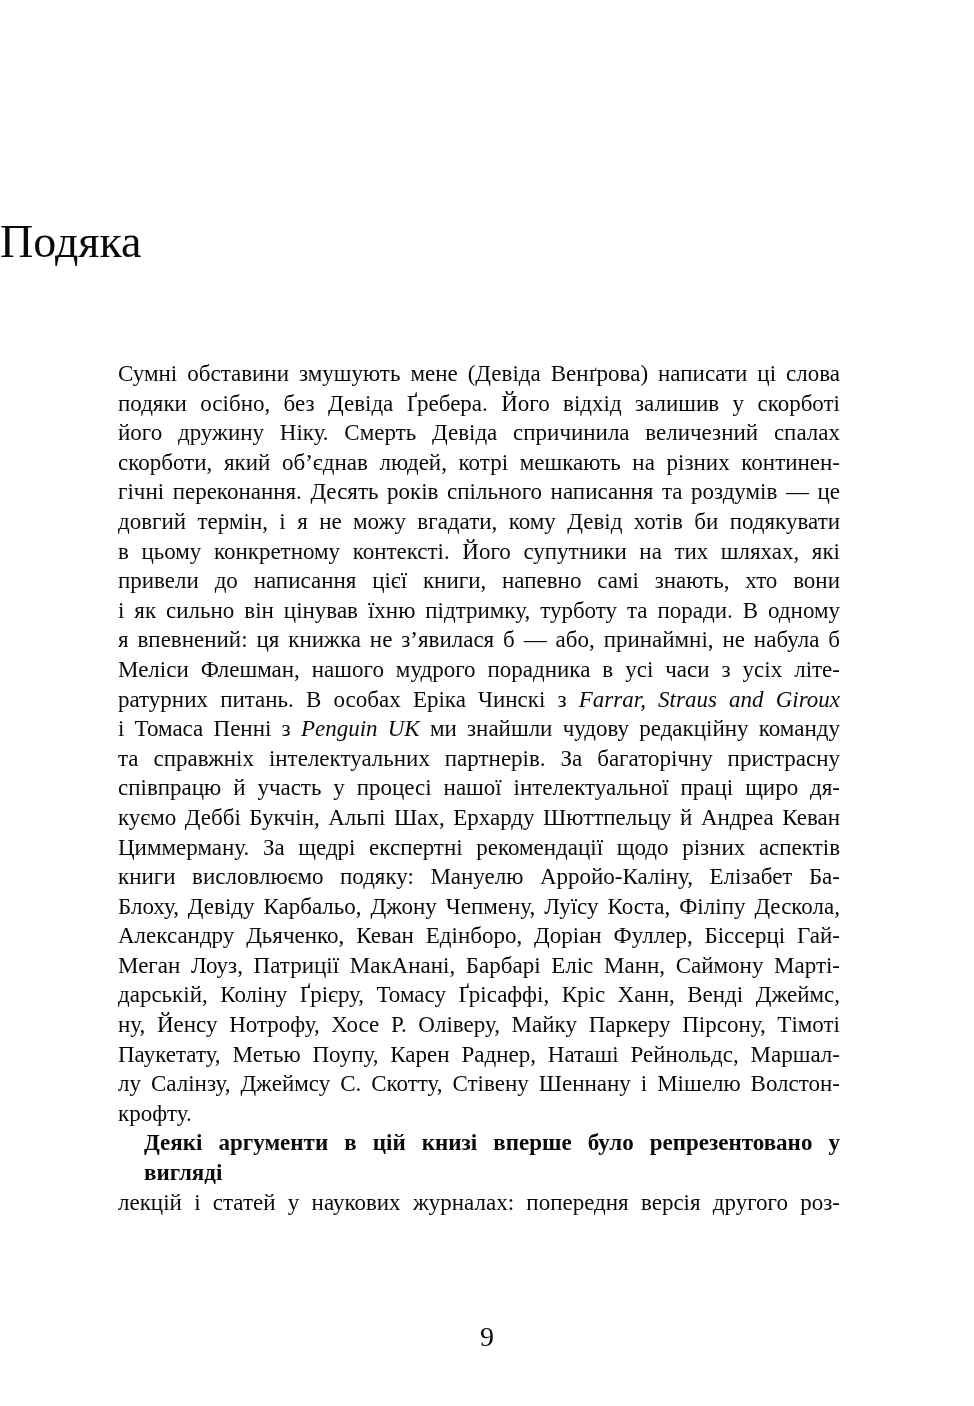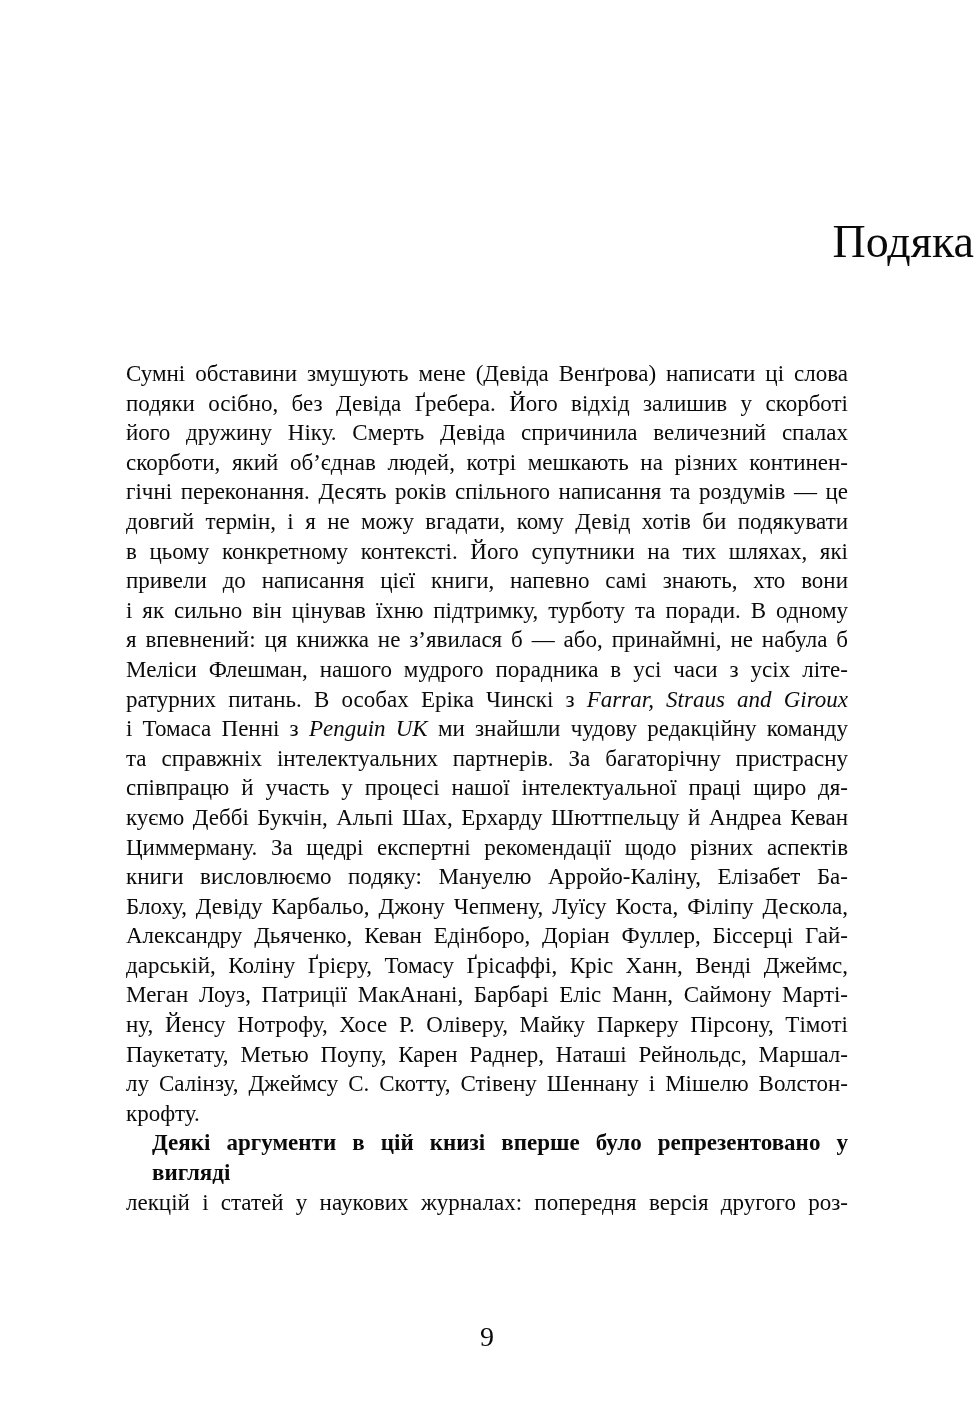--- a/index.html
+++ b/index.html
@@ -14,30 +14,30 @@
       background: #ffffff;
       color: #0a0a0a;
       font-family: "Liberation Serif", "DejaVu Serif", serif;
       overflow: hidden;
     }
     .chapter-title {
       position: absolute;
       top: 188px;
       left: 0;
       width: 100%;
-      text-align: right;
+      text-align: left;
       font-size: 46px;
       line-height: 1;
       font-weight: 400;
       color: #0a0a0a;
     }
     .text-block {
       position: absolute;
       top: 359px;
-      left: 126px;
+      left: 118px;
       width: 722px;
       font-size: 23px;
       line-height: 29.6px;
       color: #0a0a0a;
     }
     .line {
       text-align: justify;
       text-align-last: justify;
       white-space: normal;
     }
@@ -82,22 +82,22 @@
       <div class="line"><span>Меліси Флешман, нашого мудрого порадника в усі часи з усіх літе-</span></div>
       <div class="line"><span>ратурних питань. В особах Еріка Чинскі з </span><span class="it">Farrar, Straus and Giroux</span></div>
       <div class="line"><span>і Томаса Пенні з </span><span class="it">Penguin UK</span><span> ми знайшли чудову редакційну команду</span></div>
       <div class="line"><span>та справжніх інтелектуальних партнерів. За багаторічну пристрасну</span></div>
       <div class="line"><span>співпрацю й участь у процесі нашої інтелектуальної праці щиро дя-</span></div>
       <div class="line"><span>куємо Деббі Букчін, Альпі Шах, Ерхарду Шюттпельцу й Андреа Кеван</span></div>
       <div class="line"><span>Циммерману. За щедрі експертні рекомендації щодо різних аспектів</span></div>
       <div class="line"><span>книги висловлюємо подяку: Мануелю Арройо-Каліну, Елізабет Ба-</span></div>
       <div class="line"><span>Блоху, Девіду Карбальо, Джону Чепмену, Луїсу Коста, Філіпу Дескола,</span></div>
       <div class="line"><span>Александру Дьяченко, Кеван Едінборо, Доріан Фуллер, Біссерці Гай-</span></div>
+      <div class="line"><span>Меган Лоуз, Патриції МакАнані, Барбарі Еліс Манн, Саймону Марті-</span></div>
       <div class="line"><span>дарській, Коліну Ґрієру, Томасу Ґрісаффі, Кріс Ханн, Венді Джеймс,</span></div>
-      <div class="line"><span>Меган Лоуз, Патриції МакАнані, Барбарі Еліс Манн, Саймону Марті-</span></div>
       <div class="line"><span>ну, Йенсу Нотрофу, Хосе Р. Оліверу, Майку Паркеру Пірсону, Тімоті</span></div>
       <div class="line"><span>Паукетату, Метью Поупу, Карен Раднер, Наташі Рейнольдс, Маршал-</span></div>
       <div class="line"><span>лу Салінзу, Джеймсу С. Скотту, Стівену Шеннану і Мішелю Волстон-</span></div>
       <div class="line end"><span>крофту.</span></div>
       <div class="line indent"><span>Деякі аргументи в цій книзі вперше було репрезентовано у вигляді</span></div>
       <div class="line"><span>лекцій і статей у наукових журналах: попередня версія другого роз-</span></div>
     </div>
 
   <div class="folio">9</div>
 </div>

